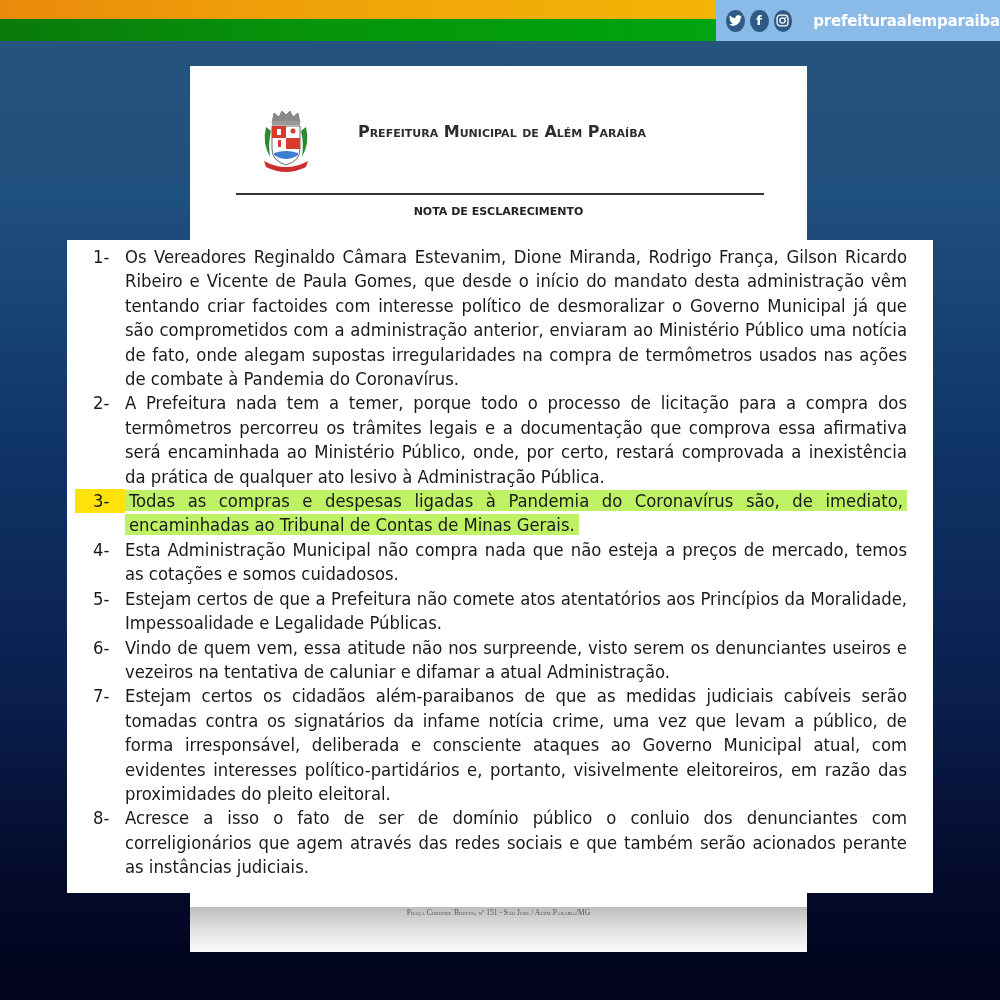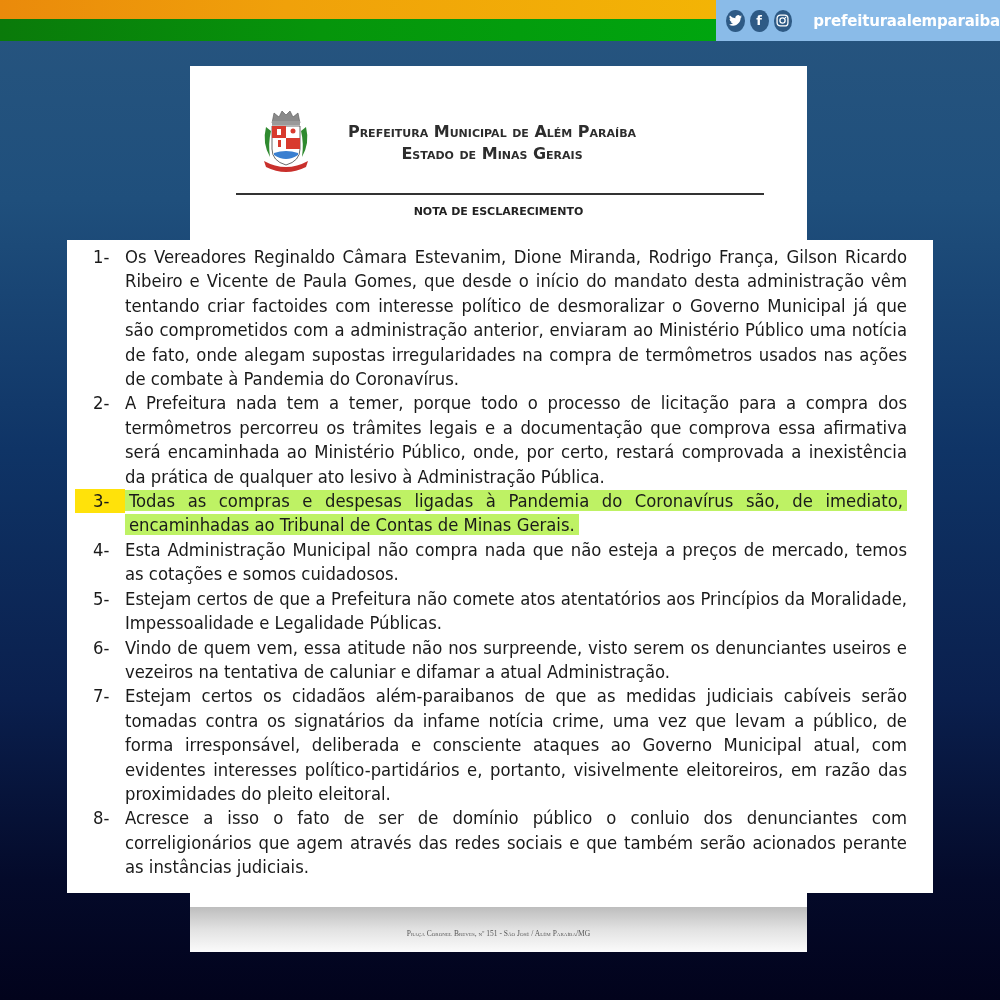--- a/index.html
+++ b/index.html
@@ -35,31 +35,31 @@
     font-family: "DejaVu Sans", sans-serif; letter-spacing: -0.2px;
   }
   
   .paper {
     position: absolute; left: 190px; top: 66px; width: 617px; height: 886px;
     background: #ffffff;
   }
   .paper-footer {
     position: absolute; left: 0; bottom: 0; width: 100%; height: 45px;
     background: linear-gradient(180deg, #bdbdbd 0%, #e2e2e2 50%, #fbfbfb 100%);
-    text-align: center; box-sizing: border-box; padding-top: 22px;
+    text-align: center; box-sizing: border-box; padding-top: 1px;
   }
   .paper-footer div {
     font-family: "Liberation Serif", serif; font-size: 7.5px; line-height: 10px; color: #555;
     font-variant: small-caps;
   }
   .crest {
     position: absolute; left: 72px; top: 43px; width: 48px; height: 66px;
   }
   .header-title {
-    position: absolute; left: 122px; top: 55px; width: 360px; text-align: center;
+    position: absolute; left: 132px; top: 55px; width: 360px; text-align: center;
     font-family: "DejaVu Sans", sans-serif; font-weight: bold; color: #2d2d2d;
     font-variant: small-caps; font-size: 16px; line-height: 22px;
   }
   .header-rule {
     position: absolute; left: 46px; top: 127px; width: 528px; height: 2px; background: #333;
   }
   .doc-title {
     position: absolute; left: 0; top: 139px; width: 100%; text-align: center;
     font-family: "DejaVu Sans", sans-serif; font-weight: bold; font-size: 11px; color: #222;
   }
@@ -119,21 +119,20 @@
     <rect x="24" y="29" width="14" height="11" fill="#d83a2e"></rect>
     <rect x="15" y="20" width="4" height="6" fill="#fff"></rect>
     <circle cx="31" cy="22" r="2.5" fill="#d83a2e"></circle>
     <rect x="16" y="31" width="3" height="7" fill="#d83a2e"></rect>
     <path d="M12 44 Q24 40 36 44 V46 Q24 54 12 46 Z" fill="#3a7fd0"></path>
 
     <path d="M2 52 Q24 64 46 52 L44 58 Q24 68 4 58 Z" fill="#c9302c"></path>
   </svg>
   <div class="header-title">
     <div>Prefeitura Municipal de Além Paraíba</div>
-    <div>Estado de Minas Gerais</div>
   </div>
   <div class="header-rule"></div>
   <div class="doc-title">NOTA DE ESCLARECIMENTO</div>
 
   <div class="paper-footer">
     <div>Praça Coronel Breves, nº 151 - São José / Além Paraíba/MG</div>
   </div>
 </div>
 
 <div class="panel">

